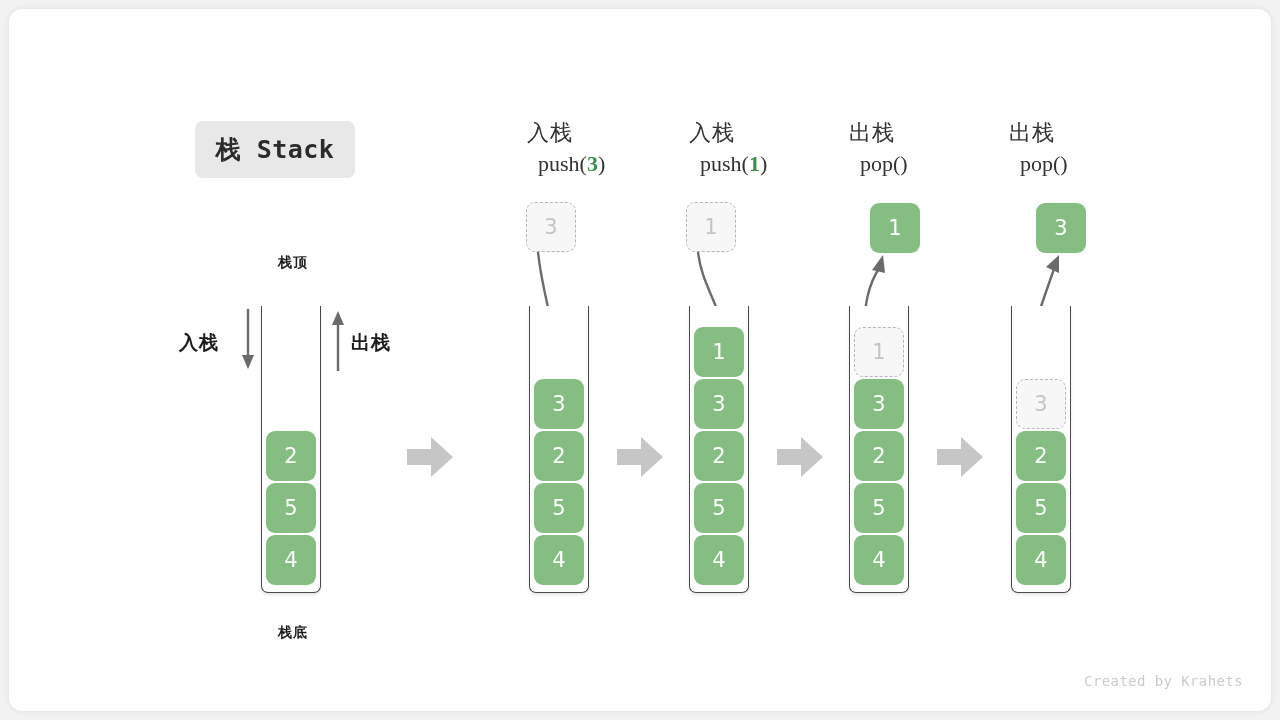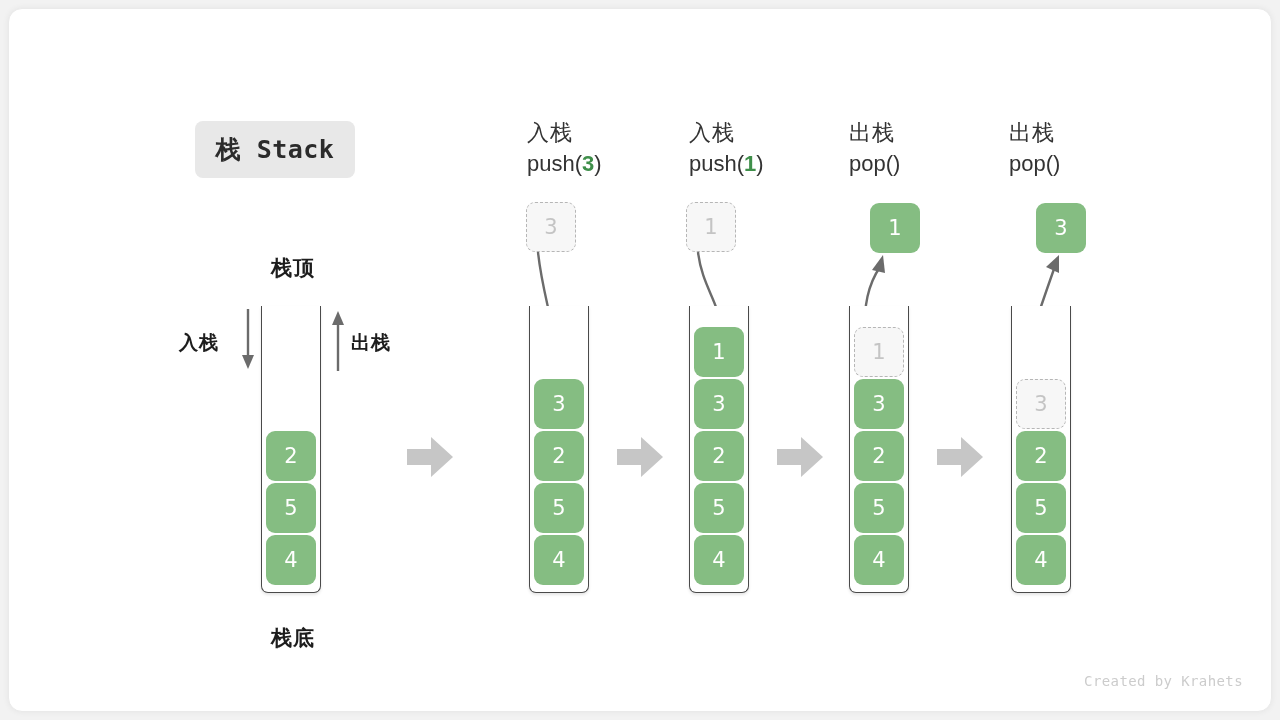--- a/index.html
+++ b/index.html
@@ -64,23 +64,24 @@
     color: #333333;
     line-height: 1.42;
     white-space: nowrap;
   }
   .col-head .cn {
     font-family: "DejaVu Sans", "Liberation Sans", sans-serif;
     display: block;
     letter-spacing: 1px;
   }
   .col-head .code {
-    font-family: Liberation Sans, sans-serif;
+    font-family: Liberation Serif, serif;
     display: block;
     font-size: 22px;
+    margin-left: 11px;
   }
   .col-head .code .arg {
     color: #3f8f4a;
     font-weight: bold;
   }
 
   
   .tube {
     width: 60px;
     height: 287px;
@@ -118,21 +119,21 @@
 
   
   .side-label {
     font-size: 19px;
     font-weight: bold;
     color: #1d1d1d;
     letter-spacing: 1px;
     white-space: nowrap;
   }
   .cap-label {
-    font-size: 21px;
+    font-size: 14px;
     font-weight: bold;
     color: #1d1d1d;
     letter-spacing: 1px;
     white-space: nowrap;
     text-align: center;
   }
 
   
   #footer {
     right: 28px;

